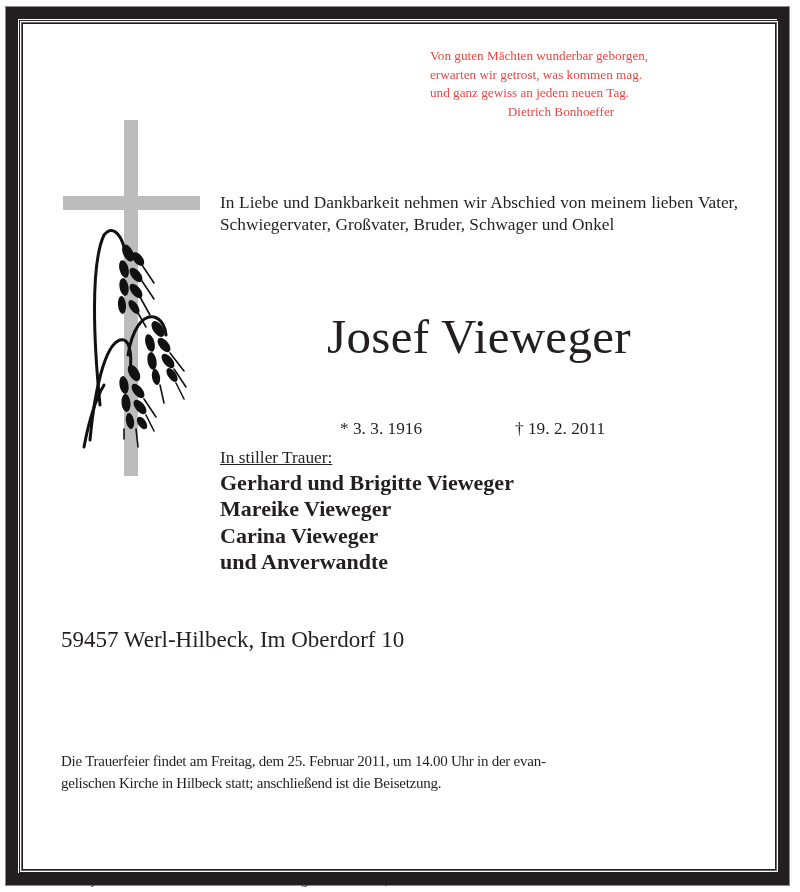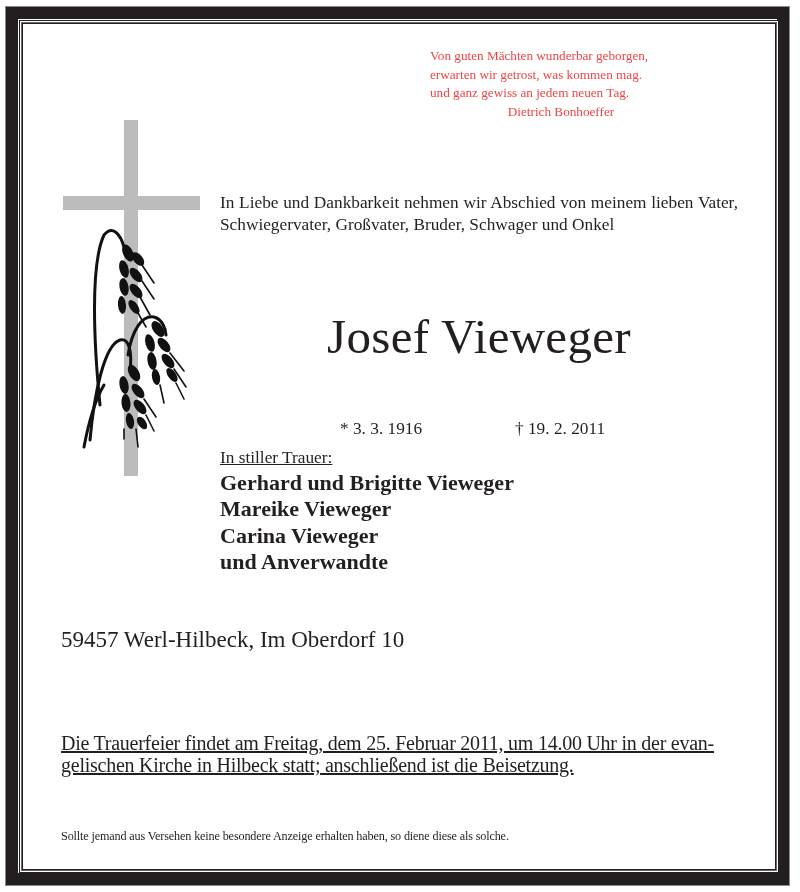--- a/index.html
+++ b/index.html
@@ -39,26 +39,26 @@
       font-size: 49px; line-height: 60px; letter-spacing: 0.3px;
     }
     .dates { position: absolute; top: 370px; font-size: 17.3px; line-height: 22px; white-space: nowrap; margin-top: 48px; }
     .birth { left: 340px; }
     .death { left: 515px; }
     .mourn-label { position: absolute; left: 220px; top: 447px; font-size: 17.3px; line-height: 22px; text-decoration: underline; }
     .mourners { position: absolute; left: 220px; top: 470px; font-size: 22px; line-height: 26.4px; font-weight: bold; }
     .mourners .m { display: block; white-space: nowrap; }
     .address { position: absolute; left: 61px; top: 629px; font-size: 23px; line-height: 22px; white-space: nowrap; }
     .service {
-      position: absolute; left: 61px; top: 732px; width: 680px;
-      font-size: 20px; line-height: 22px; letter-spacing: -0.25px; text-decoration: underline;
+      position: absolute; left: 61px; top: 750px; width: 680px;
+      font-size: 15px; line-height: 22px; letter-spacing: -0.25px;
     }
     .service .line { display: block; white-space: nowrap; }
     .footnote {
-      position: absolute; left: 61px; top: 828px; font-size: 12.2px; line-height: 16px;
+      position: absolute; left: 61px; top: 872px; font-size: 12.2px; line-height: 16px;
       white-space: nowrap; letter-spacing: -0.15px;
     }
   </style>
 </head>
 <body>
 
 <div class="frame-outer"></div>
 <div class="frame-inner"></div>
 <div class="frame-inner-line"></div>
 

